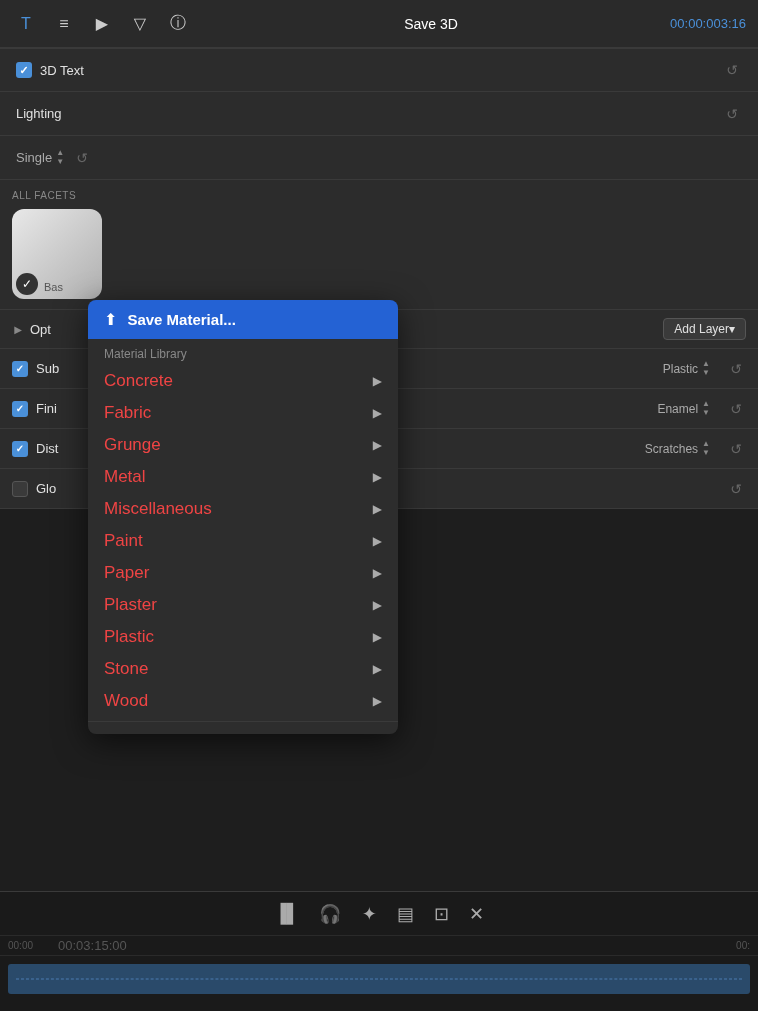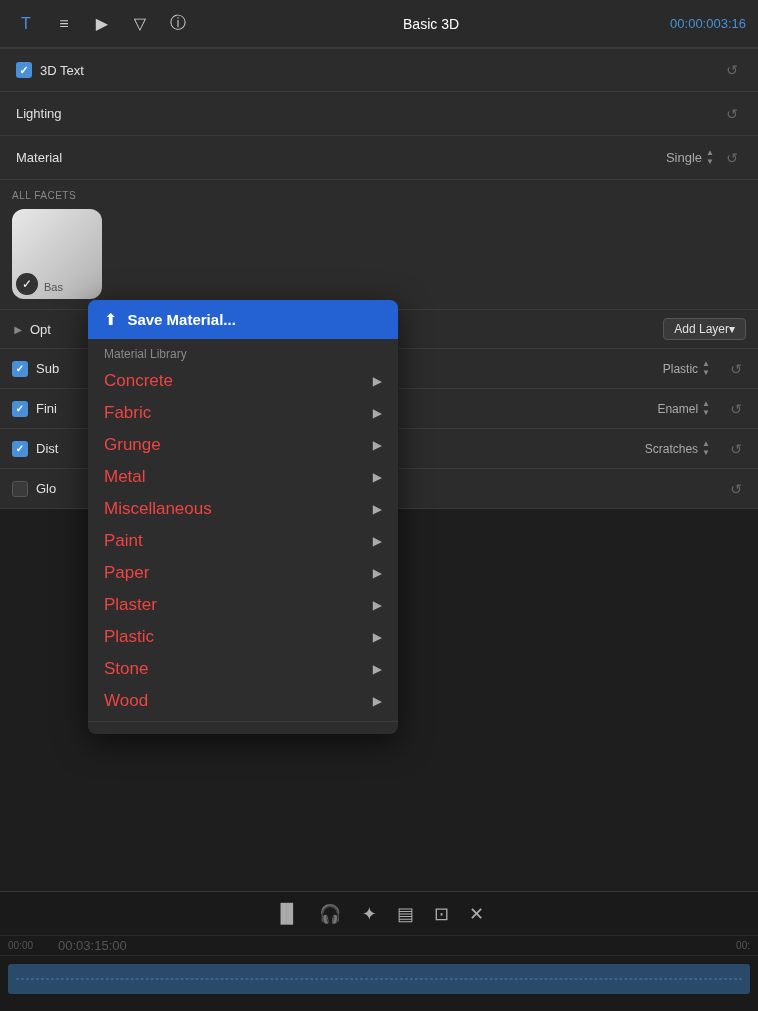--- a/index.html
+++ b/index.html
@@ -372,41 +372,40 @@
   </style>
 </head>
 <body>
 
 <div class="toolbar">
   <div class="toolbar-icon active">T</div>
   <div class="toolbar-icon">≡</div>
   <div class="toolbar-icon">▶</div>
   <div class="toolbar-icon">▽</div>
   <div class="toolbar-icon">ⓘ</div>
-  <div class="toolbar-title">Basic 3D</div>
+  <div class="toolbar-title">Save 3D</div>
   <div class="toolbar-time">
     <span>00:00:00</span><span style="color:#4a90d9">3:16</span>
   </div>
 </div>
 
 <div class="main-panel">
 
   <div class="prop-row">
     <div class="prop-checkbox"></div>
     <span class="prop-label">3D Text</span>
     <div class="reset-btn">↺</div>
   </div>
 
   <div class="prop-row">
     <span class="prop-label">Lighting</span>
     <div class="reset-btn">↺</div>
   </div>
 
   <div class="prop-row">
-    <span class="prop-label">Material</span>
     <div class="prop-value">
       <span>Single</span>
       <div class="stepper-arrows">
         <div class="stepper-arrow">▲</div>
         <div class="stepper-arrow">▼</div>
       </div>
     </div>
     <div class="reset-btn">↺</div>
   </div>
 

